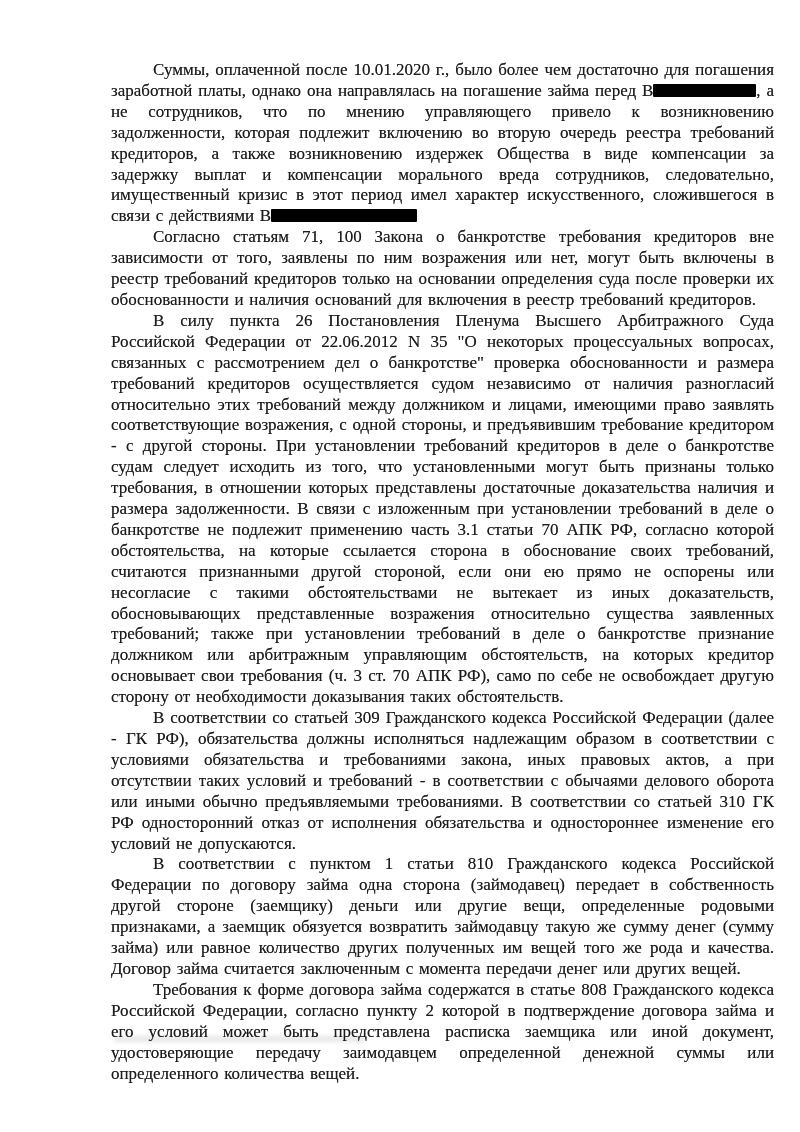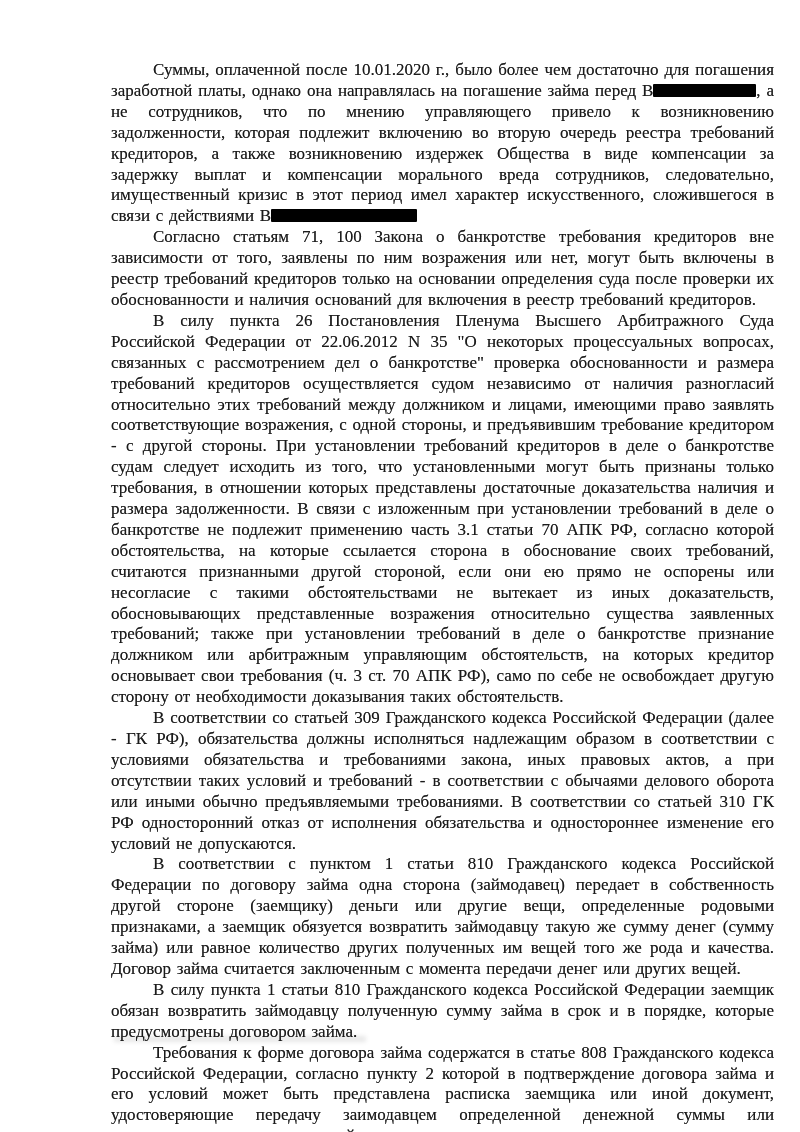--- a/index.html
+++ b/index.html
@@ -54,17 +54,16 @@
 </head>
 <body>
 
 <div class="page">
   <div class="content" id="doc-content">
       <p class="para"><span>Суммы, оплаченной после 10.01.2020 г., было более чем достаточно для погашения заработной платы, однако она направлялась на погашение займа перед В</span><span class="redaction" style="width: 103px;"></span><span>, а не сотрудников, что по мнению управляющего привело к возникновению задолженности, которая подлежит включению во вторую очередь реестра требований кредиторов, а также возникновению издержек Общества в виде компенсации за задержку выплат и компенсации морального вреда сотрудников, следовательно, имущественный кризис в этот период имел характер искусственного, сложившегося в связи с действиями В</span><span class="redaction" style="width: 146px;"></span></p>
       <p class="para"><span>Согласно статьям 71, 100 Закона о банкротстве требования кредиторов вне зависимости от того, заявлены по ним возражения или нет, могут быть включены в реестр требований кредиторов только на основании определения суда после проверки их обоснованности и наличия оснований для включения в реестр требований кредиторов.</span></p>
       <p class="para"><span>В силу пункта 26 Постановления Пленума Высшего Арбитражного Суда Российской Федерации от 22.06.2012 N 35 "О некоторых процессуальных вопросах, связанных с рассмотрением дел о банкротстве" проверка обоснованности и размера требований кредиторов осуществляется судом независимо от наличия разногласий относительно этих требований между должником и лицами, имеющими право заявлять соответствующие возражения, с одной стороны, и предъявившим требование кредитором - с другой стороны. При установлении требований кредиторов в деле о банкротстве судам следует исходить из того, что установленными могут быть признаны только требования, в отношении которых представлены достаточные доказательства наличия и размера задолженности. В связи с изложенным при установлении требований в деле о банкротстве не подлежит применению часть 3.1 статьи 70 АПК РФ, согласно которой обстоятельства, на которые ссылается сторона в обоснование своих требований, считаются признанными другой стороной, если они ею прямо не оспорены или несогласие с такими обстоятельствами не вытекает из иных доказательств, обосновывающих представленные возражения относительно существа заявленных требований; также при установлении требований в деле о банкротстве признание должником или арбитражным управляющим обстоятельств, на которых кредитор основывает свои требования (ч. 3 ст. 70 АПК РФ), само по себе не освобождает другую сторону от необходимости доказывания таких обстоятельств.</span></p>
       <p class="para"><span>В соответствии со статьей 309 Гражданского кодекса Российской Федерации (далее - ГК РФ), обязательства должны исполняться надлежащим образом в соответствии с условиями обязательства и требованиями закона, иных правовых актов, а при отсутствии таких условий и требований - в соответствии с обычаями делового оборота или иными обычно предъявляемыми требованиями. В соответствии со статьей 310 ГК РФ односторонний отказ от исполнения обязательства и одностороннее изменение его условий не допускаются.</span></p>
       <p class="para"><span>В соответствии с пунктом 1 статьи 810 Гражданского кодекса Российской Федерации по договору займа одна сторона (займодавец) передает в собственность другой стороне (заемщику) деньги или другие вещи, определенные родовыми признаками, а заемщик обязуется возвратить займодавцу такую же сумму денег (сумму займа) или равное количество других полученных им вещей того же рода и качества. Договор займа считается заключенным с момента передачи денег или других вещей.</span></p>
-      <p class="para"><span>В силу пункта 1 статьи 810 Гражданского кодекса Российской Федерации заемщик обязан возвратить займодавцу полученную сумму займа в срок и в порядке, которые предусмотрены договором займа.</span></p>
       <p class="para"><span>Требования к форме договора займа содержатся в статье 808 Гражданского кодекса Российской Федерации, согласно пункту 2 которой в подтверждение договора займа и его условий может быть представлена расписка заемщика или иной документ, удостоверяющие передачу заимодавцем определенной денежной суммы или определенного количества вещей.</span></p>
     </div>
   <div class="scan-ghost"></div>
 </div>
 
 </body></html>

